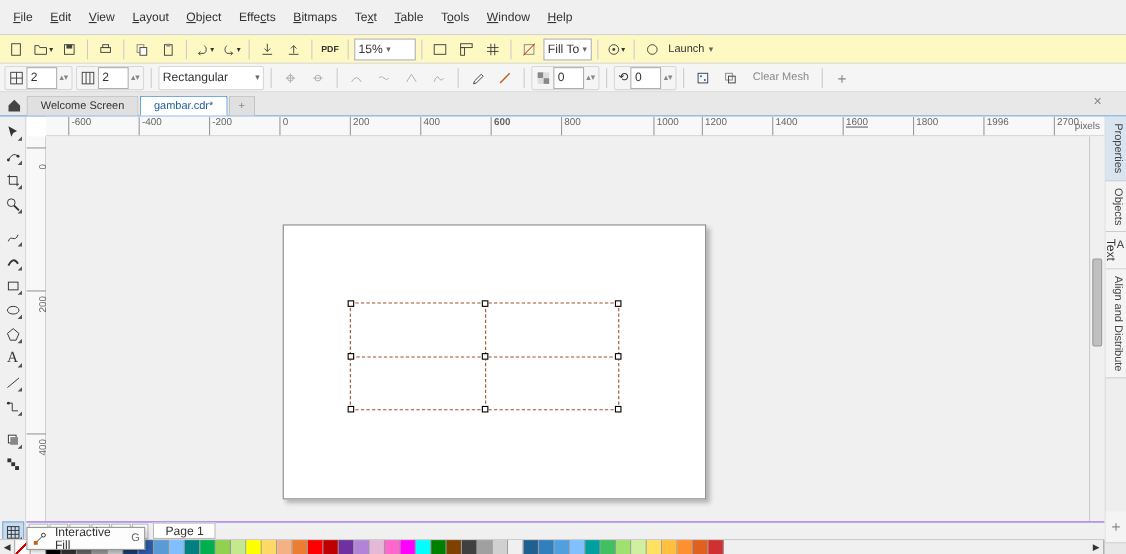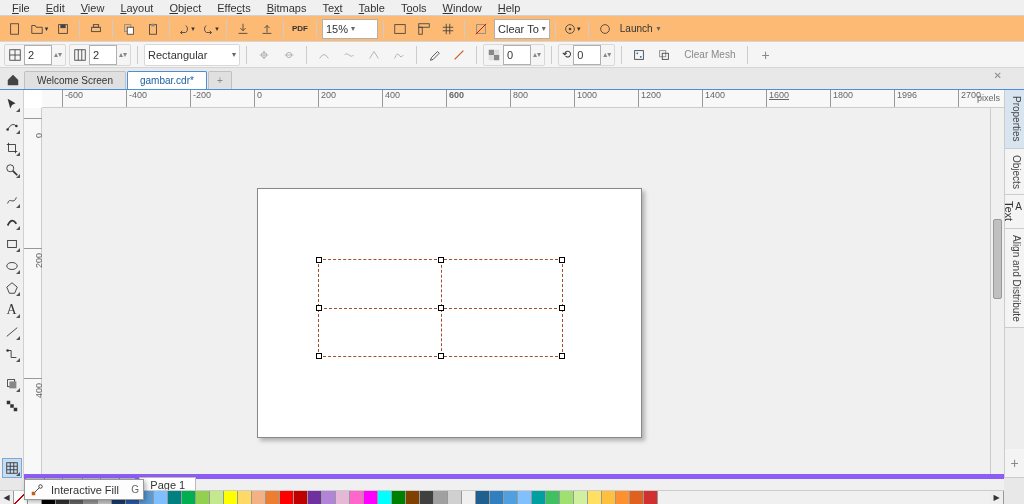--- a/index.html
+++ b/index.html
@@ -1,20 +1,20 @@
 <!DOCTYPE html>
 <html><head>
 <meta charset="utf-8">
 <style>
 *{box-sizing:border-box;margin:0;padding:0;font-family:"Segoe UI",Tahoma,sans-serif;font-size:11px;color:#333;user-select:none}
 body{background:#e8e8e8;width:1024px;height:504px;overflow:hidden;position:relative}
-.menubar{height:16px;background:#f0f0f0;display:flex;align-items:center;padding:0 4px;border-bottom:1px solid #d0d0d0}
+.menubar{height:32px;background:#f0f0f0;display:flex;align-items:center;padding:0 4px;border-bottom:1px solid #d0d0d0}
 .menubar span{padding:2px 8px;cursor:default}
 .menubar u{text-decoration:underline}
-.toolbar1{height:26px;background:#fdba74;display:flex;align-items:center;padding:2px 4px;border-bottom:1px solid #d5d5d5;gap:2px}
+.toolbar1{height:26px;background:#fef9c3;display:flex;align-items:center;padding:2px 4px;border-bottom:1px solid #d5d5d5;gap:2px}
 .tbtn{width:22px;height:22px;display:flex;align-items:center;justify-content:center;border:1px solid transparent;border-radius:2px;position:relative}
 .tbtn svg{width:14px;height:14px}
 .sep{width:1px;height:18px;background:#ccc;margin:0 3px}
 .dd{display:flex;align-items:center;height:20px;border:1px solid #b0b0b0;background:#fff;padding:0 3px;font-size:10px}
 .dd .arr{margin-left:3px;font-size:8px;color:#666}
 .spin{display:flex;align-items:center;height:20px;border:1px solid #b0b0b0;background:#fff;padding:0 3px;font-size:10px;width:40px}
 .spin.sm{width:28px}
 .toolbar2{height:26px;background:#f5f5f5;display:flex;align-items:center;padding:2px 4px;border-bottom:1px solid #d5d5d5;gap:3px}
 .toolbar2 .grp{display:flex;align-items:center;gap:2px;border:1px solid #d8d8d8;border-radius:2px;padding:1px 3px;height:22px}
 .grp.sel{background:#fff}
@@ -41,25 +41,25 @@
 .mesh .hline{position:absolute;left:0;right:0;top:50%;border-top:1.5px dashed #a05030}
 .mesh .vline{position:absolute;top:0;bottom:0;left:50%;border-left:1.5px dashed #a05030}
 .node{position:absolute;width:6px;height:6px;background:#fff;border:1px solid #000;margin:-3px 0 0 -3px}
 .right-panels{width:20px;background:#eee;border-left:1px solid #ccc;display:flex;flex-direction:column}
 .vt{writing-mode:vertical-rl;font-size:10px;padding:6px 2px;text-align:center;color:#444;border-bottom:1px solid #ccc;background:#f4f4f4}
 .vt.dk{background:#d8e4f0}
 .closebtn{position:absolute;right:22px;top:2px;font-size:10px;color:#888}
 .palette{position:absolute;bottom:0;left:0;right:20px;height:14px;display:flex;background:#f0f0f0;border-top:1px solid #ccc}
 .palette .sw{width:14px;height:14px;border-right:1px solid #999}
 .palette .none{background:linear-gradient(135deg,#fff 45%,#c00 45%,#c00 55%,#fff 55%)}
-.statusbar{position:absolute;bottom:14px;left:24px;right:20px;height:16px;background:#f0f0f0;display:flex;align-items:center;font-size:10px;border-top:5px solid #8b5cf6}
+.statusbar{position:absolute;bottom:14px;left:24px;right:20px;height:16px;background:#f0f0f0;display:flex;font-size:10px;border-top:1px solid #8b5cf6}
 .statusbar .nav{display:flex;align-items:center;gap:1px;padding:0 2px}
 .statusbar .nav span{padding:0 4px;border:1px solid #bbb;background:#fff;font-size:9px;line-height:12px}
 .statusbar .pg{padding:1px 10px;background:#fff;border:1px solid #bbb;margin-left:2px}
-.flyout{position:absolute;left:24px;bottom:4px;width:120px;background:#fdfdfd;border:1px solid #999;box-shadow:2px 2px 5px rgba(0,0,0,.3);z-index:100}
+.flyout{position:absolute;left:24px;bottom:4px;width:108px;background:#fdfdfd;border:1px solid #999;box-shadow:2px 2px 5px rgba(0,0,0,.3);z-index:100}
 .flyout .item{display:flex;align-items:center;padding:2px 4px;gap:6px;height:19px}
 .flyout .item.sel{background:#c8dcf0}
 .flyout .ico{width:16px;height:16px;display:flex;align-items:center;justify-content:center}
 .flyout .sc{margin-left:auto;color:#666;font-size:10px}
 .scroll-v{position:absolute;right:0;top:18px;bottom:0;width:14px;background:#f0f0f0;border-left:1px solid #ccc}
 .scroll-v .thumb{position:absolute;left:2px;right:2px;top:30%;height:80px;background:#c0c0c0;border:1px solid #999;border-radius:2px}
 </style>
 </head>
 <body>
 
@@ -167,21 +167,21 @@
       </svg>
     </div>
   <div class="sep"></div>
   <div class="tbtn">
       <svg viewBox="0 0 16 16">
         <rect x="3" y="3" width="10" height="10" fill="none" stroke="#888"></rect>
         <line x1="2" y1="14" x2="14" y2="2" stroke="#c00"></line>
       </svg>
     </div>
   <div class="dd">
-      <span>Clear To</span>
+      <span>Fill To</span>
       <span class="arr">▾</span>
     </div>
   <div class="sep"></div>
   <div class="tbtn">
       <svg viewBox="0 0 16 16">
         <circle cx="8" cy="8" r="5" fill="none" stroke="#444"></circle>
         <circle cx="8" cy="8" r="1.5" fill="#444"></circle>
       </svg>
       <span style="font-size:7px">▾</span>
     </div>
@@ -430,21 +430,21 @@
     <div class="hruler">
       <span class="unit">pixels</span>
     <div class="tick" style="left: 20px; text-align: right;">-600</div>
         <div class="tick" style="left: 84px;">-400</div>
         <div class="tick" style="left: 148px;">-200</div>
         <div class="tick" style="left: 212px;">0</div>
         <div class="tick" style="left: 276px;">200</div>
         <div class="tick" style="left: 340px;">400</div>
         <div class="tick" style="left: 404px; font-weight: bold;">600</div>
         <div class="tick" style="left: 468px;">800</div>
-        <div class="tick" style="left: 532px;">1000</div>
+        <div class="tick" style="left: 552px;">1000</div>
         <div class="tick" style="left: 596px;">1200</div>
         <div class="tick" style="left: 660px;">1400</div>
         <div class="tick" style="left: 724px; text-decoration: underline;">1600</div>
         <div class="tick" style="left: 788px;">1800</div>
         <div class="tick" style="left: 852px;">1996</div>
         <div class="tick" style="left: 916px;">2700</div>
       </div>
     <div class="vruler">
         <div class="tick" style="top: 10px;"></div>
         <div class="tlbl" style="top: 30px;">0</div>

